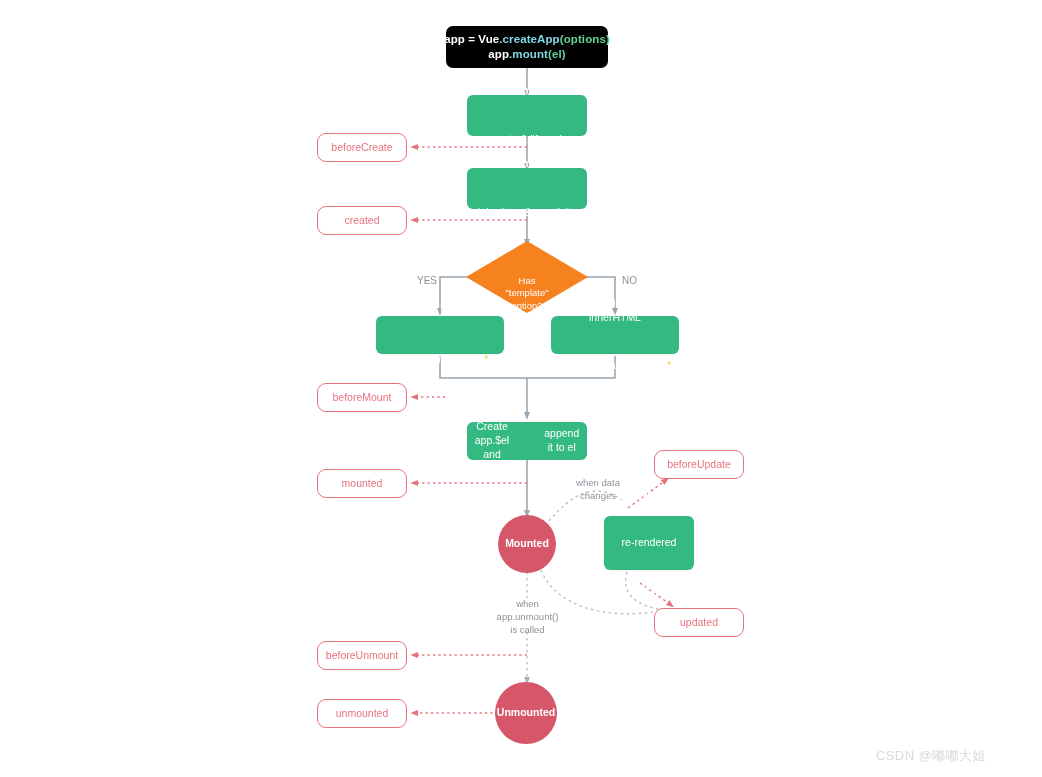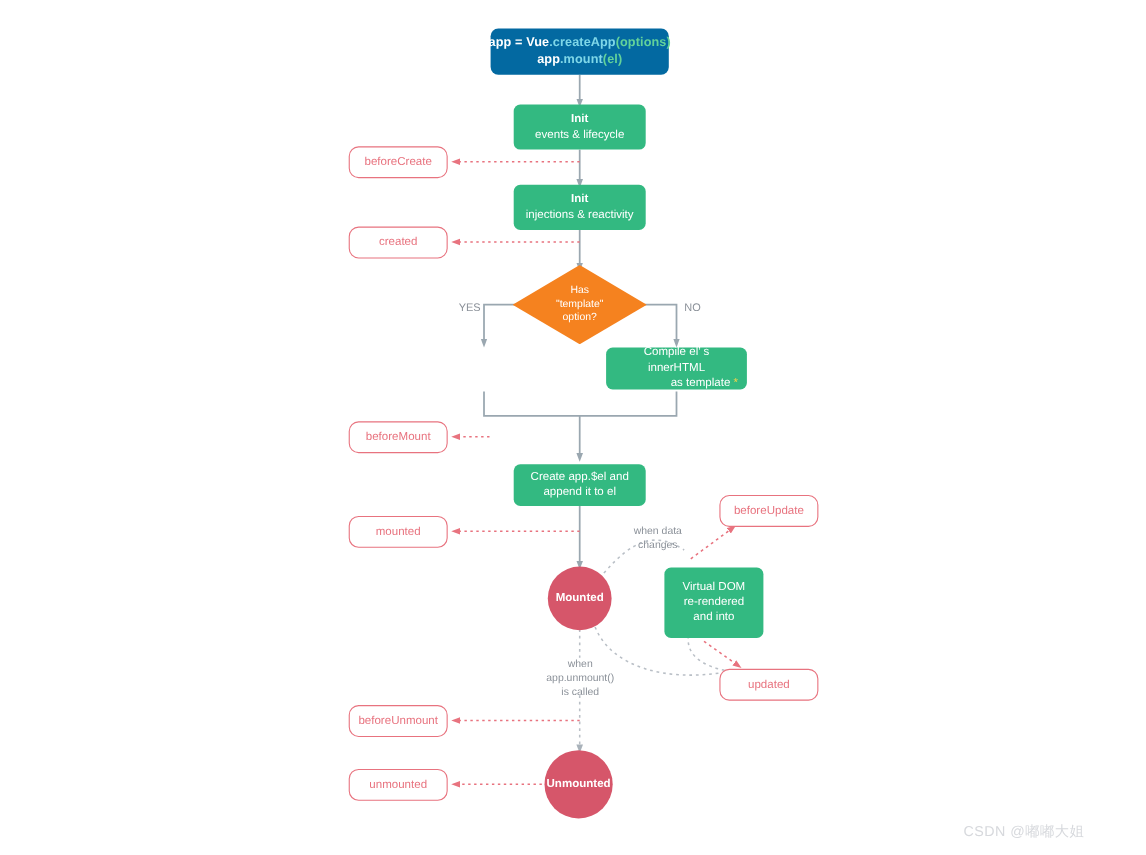--- a/index.html
+++ b/index.html
@@ -33,40 +33,41 @@
     box-sizing: border-box;
     display: flex;
     align-items: center;
     justify-content: center;
     text-align: center;
     line-height: 1.32;
   }
 
   
   .box-blue {
-    background: #0369a1;
+    background: #000000;
     border-radius: 7px;
     color: #ffffff;
     font-size: 11.5px;
     font-weight: bold;
     padding: 6px 10px;
     letter-spacing: .1px;
   }
   .code-line { white-space: nowrap; }
   .tok-plain  { color: #ffffff; }
   .tok-method { color: #7fd7e8; }
   .tok-arg    { color: #63d29a; }
 
   
   .box-green {
     background: #33b981;
     border-radius: 6px;
     color: #ffffff;
     font-size: 10.5px;
     padding: 5px 8px;
+    gap: 35px;
   }
   .box-green .ttl { font-weight: bold; display: block; }
   .star { color: #f4d44a; }
 
   
   .diamond-wrap {
     position: absolute;
   }
   .diamond-shape {
     position: absolute;
@@ -76,21 +77,21 @@
     background: #f5821f;
     clip-path: polygon(50% 0%, 100% 50%, 50% 100%, 0% 50%);
   }
   .diamond-label {
     position: absolute;
     left: 0; top: 0;
     width: 100%;
     height: 100%;
     display: flex;
     align-items: center;
-    justify-content: center;
+    justify-content: flex-end;
     flex-direction: column;
     color: #ffffff;
     font-size: 9.5px;
     line-height: 1.35;
     text-align: center;
   }
 
   
   .box-hook {
     background: #ffffff;
@@ -209,32 +210,36 @@
   <div class="node box-green" style="left:467px; top:95px; width:120px; height:41px; flex-direction:column;">
     <span class="ttl">Init</span>
     <span>events &amp; lifecycle</span>
   </div>
 
   <div class="node box-green" style="left:467px; top:168px; width:120px; height:41px; flex-direction:column;">
     <span class="ttl">Init</span>
     <span>injections &amp; reactivity</span>
   </div>
 
+  <div class="node box-green" style="left:376px; top:316px; width:128px; height:38px; flex-direction:column;">
+    <span>Compile template</span>
+    <span><span>into render function </span><span class="star">*</span></span>
+  </div>
 
   <div class="node box-green" style="left:551px; top:316px; width:128px; height:38px; flex-direction:column;align-items:flex-end;">
     <span>Compile el’ s innerHTML</span>
     <span><span>as template </span><span class="star">*</span></span>
   </div>
 
-  <div class="node box-green" style="left:467px; top:422px; width:120px; height:38px; flex-direction:column;">
+  <div class="node box-green" style="left:467px; top:422px; width:120px; height:38px; flex-direction:row;">
     <span>Create app.$el and</span>
     <span>append it to el</span>
   </div>
 
-  <div class="node box-green" style="left:604px; top:516px; width:90px; height:64px; flex-direction:column;text-align:center;">
+  <div class="node box-green" style="left:604px; top:516px; width:90px; height:54px; flex-direction:column;text-align:center;">
     <span>Virtual DOM</span>
     <span>re-rendered</span>
     <span>and into</span>
   </div>
 
   <div class="diamond-wrap" style="left:466px; top:241px; width:122px; height:72px;">
     <div class="diamond-shape"></div>
     <div class="diamond-label">
       <span>Has</span>
       <span>"template"</span>

